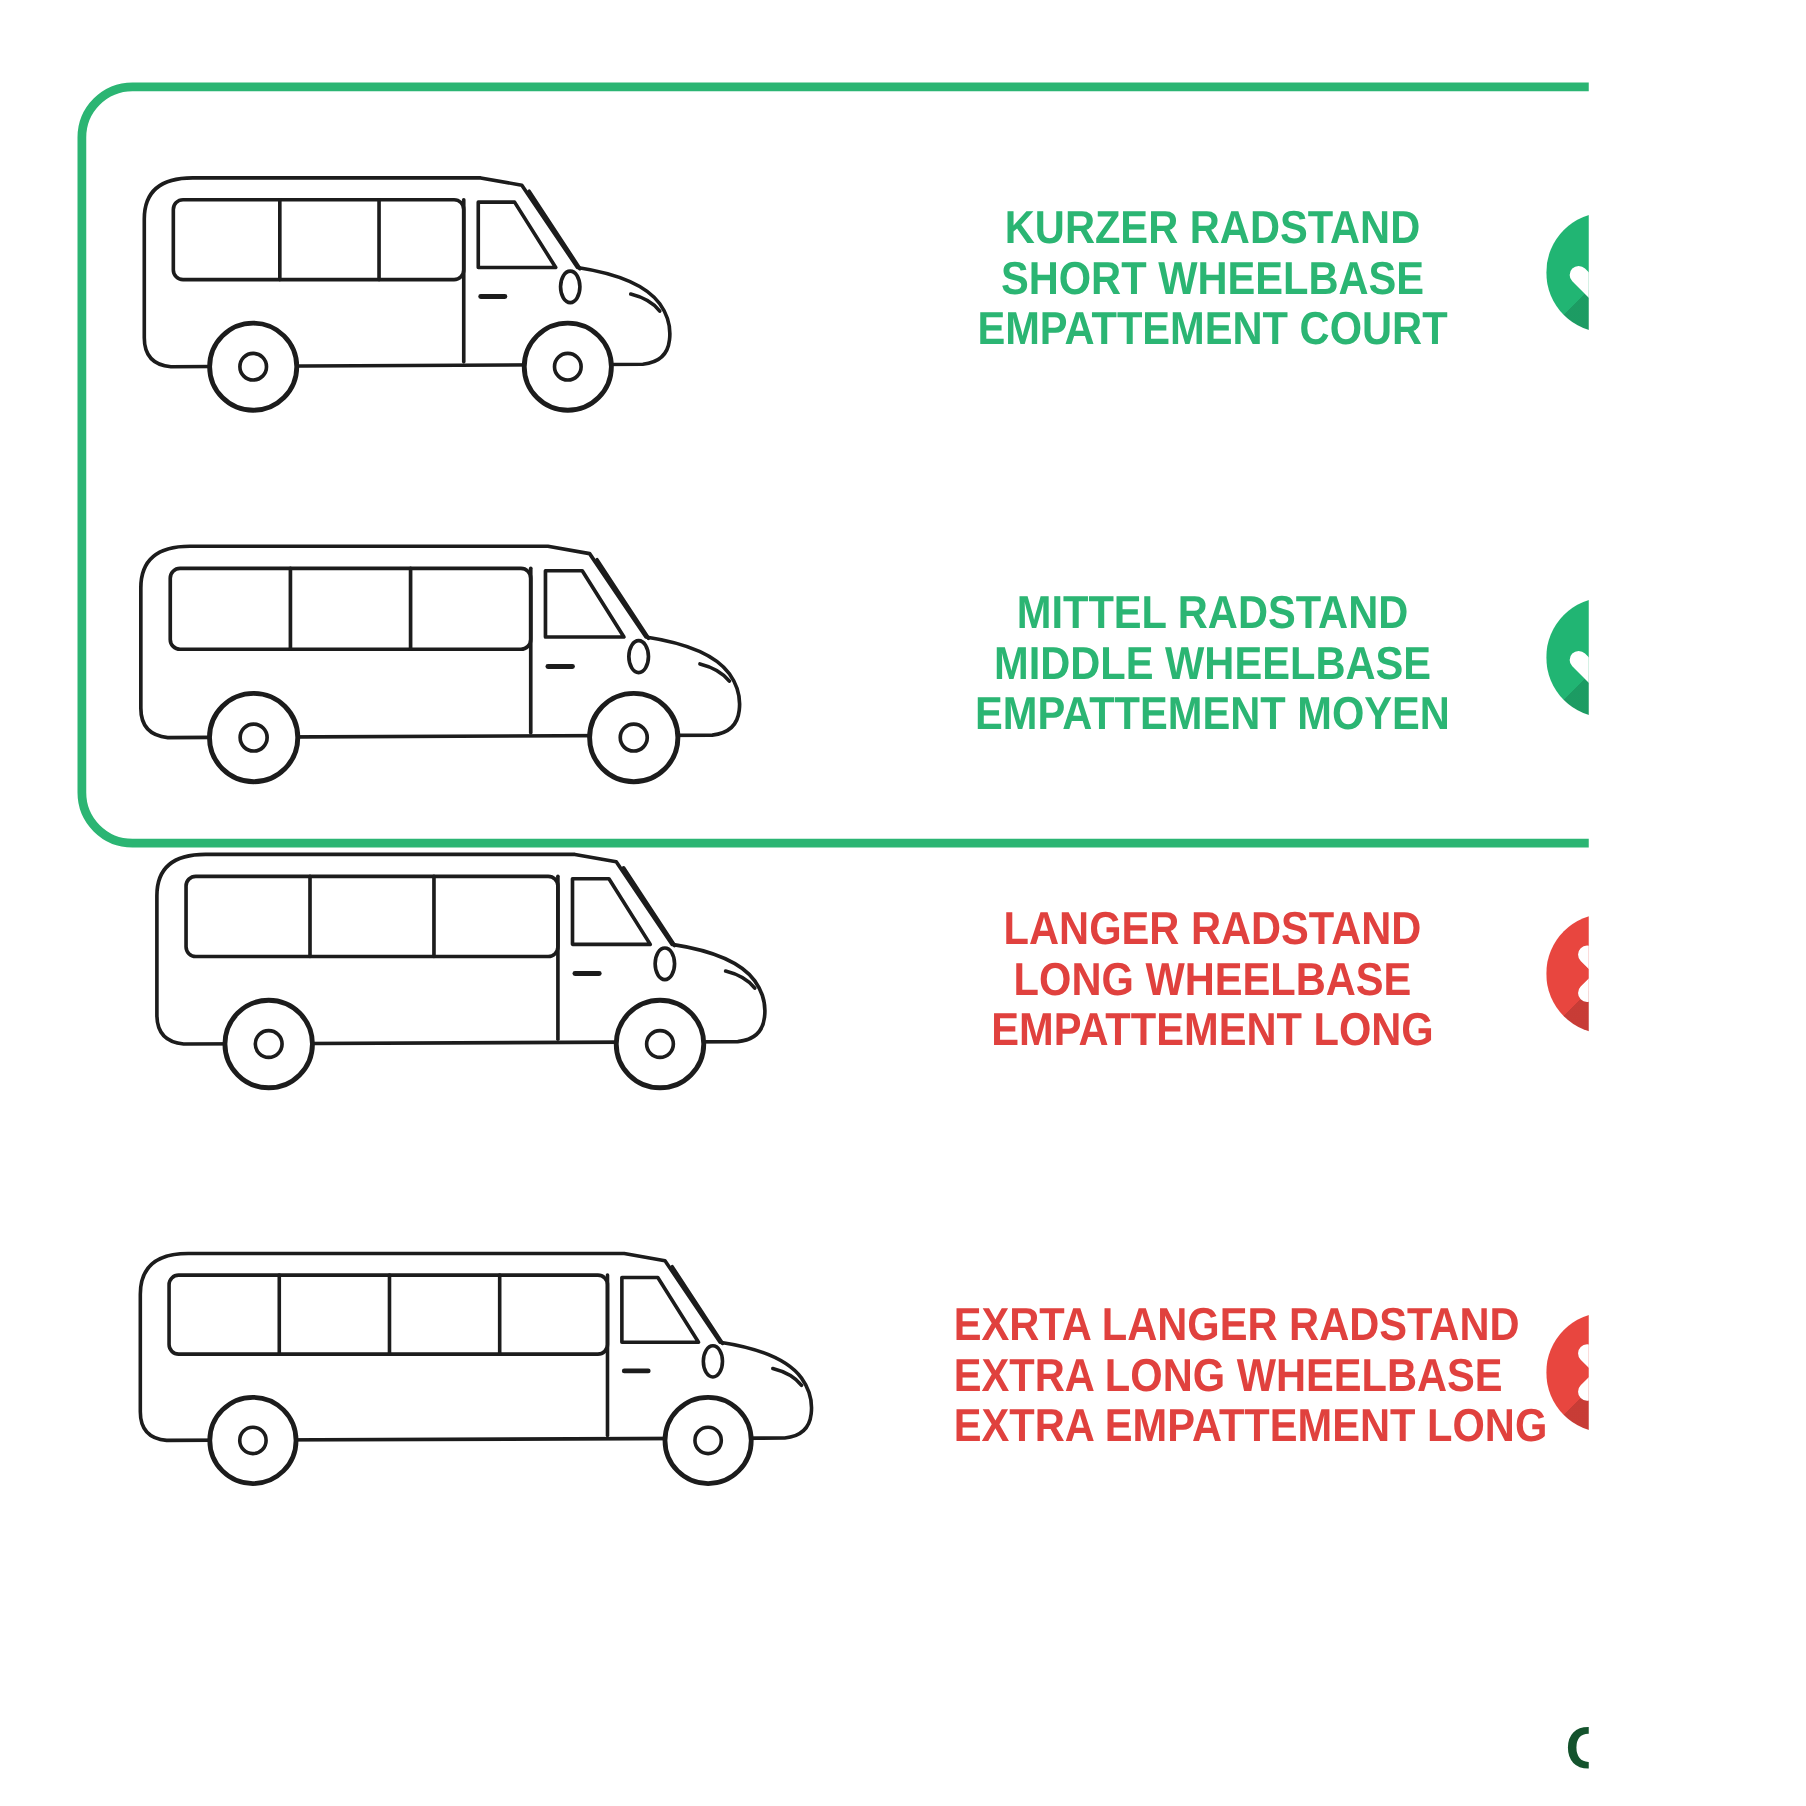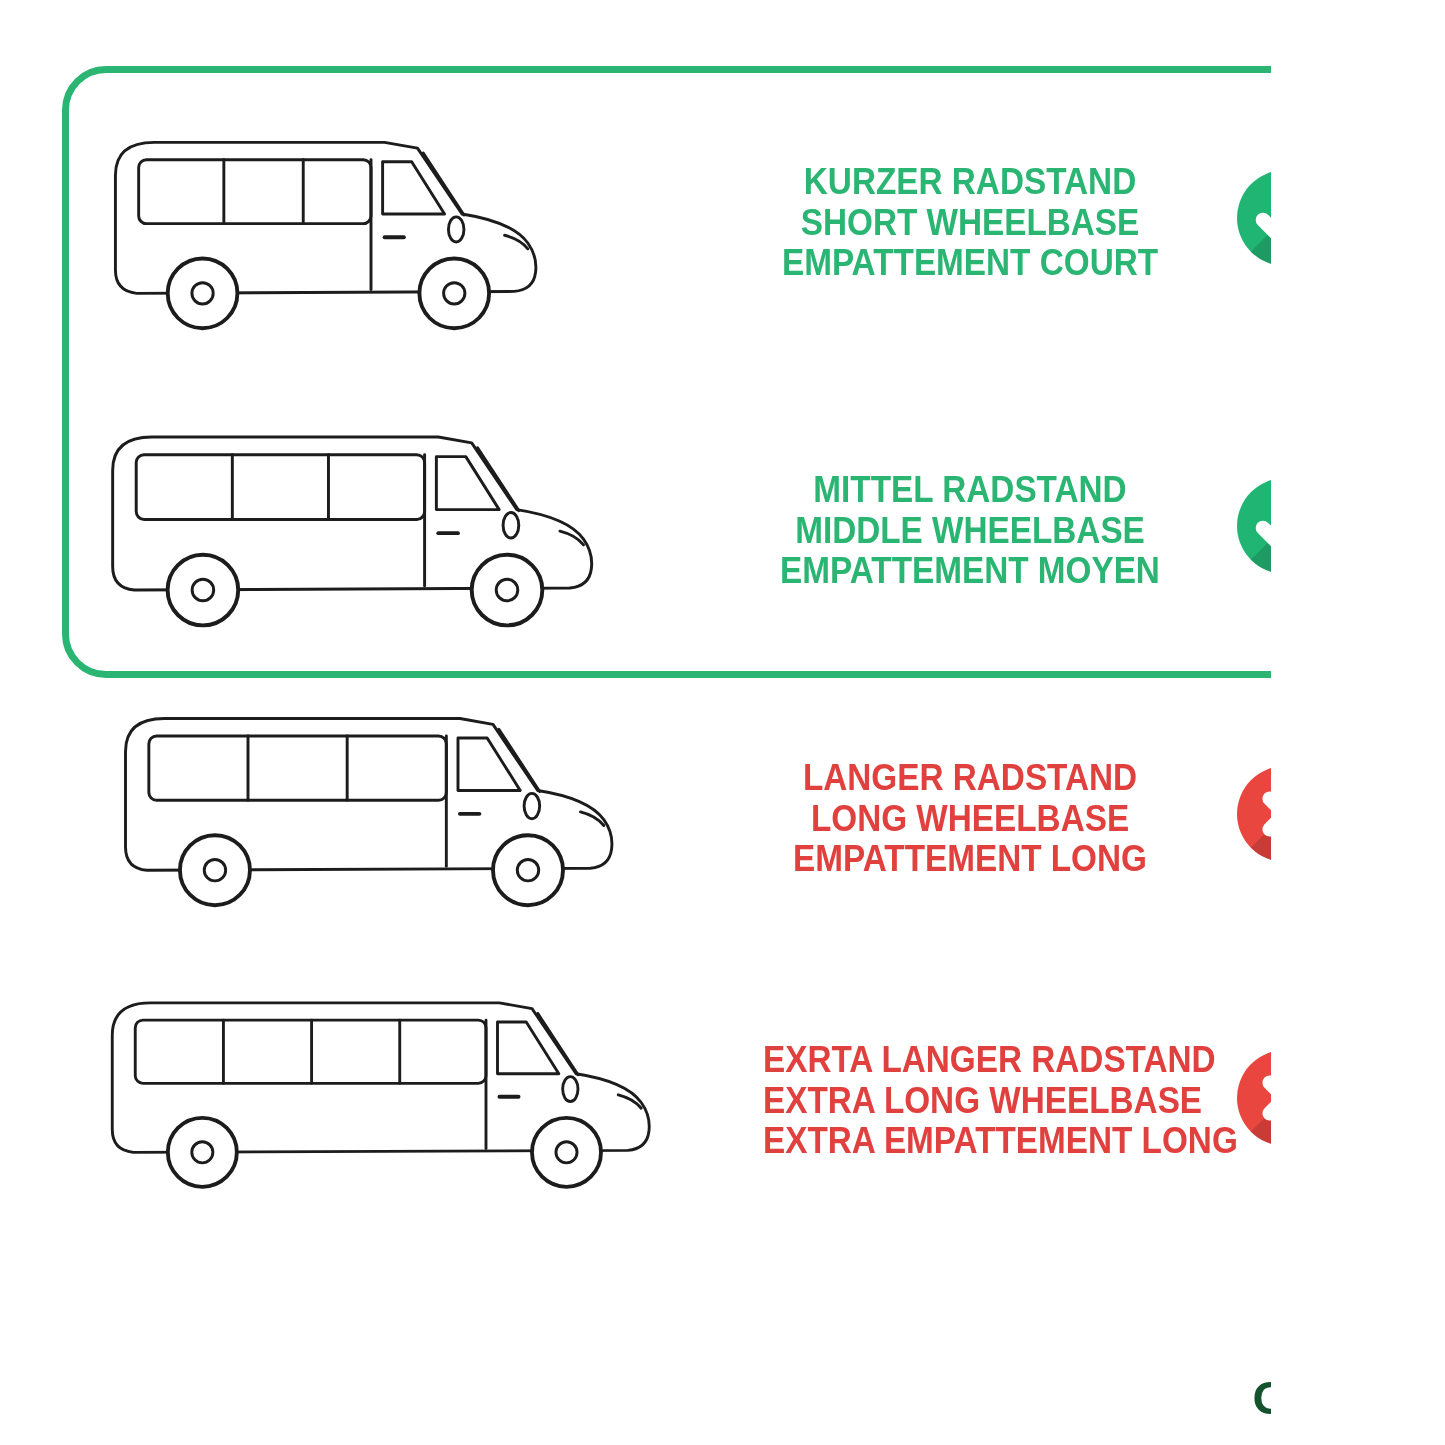--- a/index.html
+++ b/index.html
@@ -7,21 +7,21 @@
   .canvas{position:relative;width:1271px;height:1445px;background:#fff;overflow:hidden;}
 
   .highlight-frame{
     position:absolute;left:62px;top:66px;width:1306px;height:598px;
     border:7px solid #2BB573;border-radius:44px;pointer-events:none;
   }
 
   .row{position:absolute;left:0;width:1445px;}
   .row1{top:80px;height:300px;}
   .row2{top:376px;height:300px;}
-  .row3{top:655px;height:310px;}
+  .row3{top:620px;height:310px;}
   .row4{top:940px;height:330px;padding-left:24px;}
 
   .van{position:absolute;}
   .van svg{display:block;}
 
   .label{
     position:absolute;left:740px;width:460px;text-align:center;
     font-weight:bold;font-size:37px;line-height:1.1;letter-spacing:0px;
     transform:scaleX(.9);transform-origin:50% 50%;
     text-transform:uppercase;white-space:nowrap;

